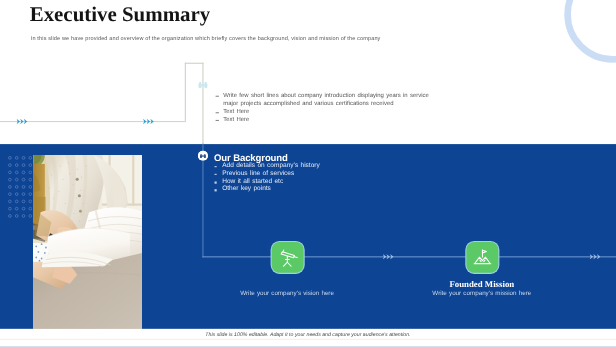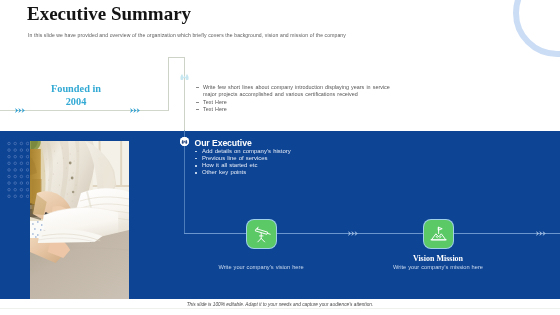--- a/index.html
+++ b/index.html
@@ -104,24 +104,20 @@
   <div class="chev" style="left:130px;top:108px">
       <svg width="10" height="5" viewBox="0 0 10 5">
         <g fill="#2e9fd0">
           <path d="M0 0 L3.2 2.5 L0 5 L1.1 2.5 Z"></path>
           <path d="M3.3 0 L6.5 2.5 L3.3 5 L4.4 2.5 Z"></path>
           <path d="M6.6 0 L9.8 2.5 L6.6 5 L7.7 2.5 Z"></path>
         </g>
       </svg>
     </div>
 
-  <div class="founded">
-    <div>Founded in</div>
-    <div>2004</div>
-  </div>
 
   <div class="cn-v1"></div>
   <div class="cn-h1"></div>
   <div class="cn-v2"></div>
   <div class="cn-h2"></div>
 
   <div class="ci-icon">
     <svg width="9" height="6.5" viewBox="0 0 20 14">
       <g fill="#c7e7f1">
         <rect x="1" y="4" width="6.4" height="9" rx="2.2"></rect>
@@ -145,21 +141,21 @@
       <g fill="#2f4f86">
         <rect x="5.2" y="11.6" width="5.4" height="7.6" rx="1.9"></rect>
         <rect x="15.4" y="11.6" width="5.4" height="7.6" rx="1.9"></rect>
         <rect x="6.4" y="8.6" width="3.2" height="3.6" rx="1"></rect>
         <rect x="16.4" y="8.6" width="3.2" height="3.6" rx="1"></rect>
         <rect x="10.4" y="13.6" width="5.2" height="2"></rect>
         <rect x="11.6" y="10.6" width="2.8" height="3.6" rx="1"></rect>
       </g>
     </svg>
   </div>
-  <div class="bg-title">Our Executive</div>
+  <div class="bg-title">Our Background</div>
   <ul class="blist bg-list">
       <li>Add details on company’s  history</li>
       <li>Previous  line of services</li>
       <li>How it all started etc</li>
       <li>Other key points</li>
     </ul>
 
   <div class="photo">
     <svg viewBox="0 0 101 158" preserveAspectRatio="none" width="99" height="158">
       <defs>
@@ -379,19 +375,19 @@
       <g stroke="#ffffff" stroke-width="0.95" fill="none" stroke-linecap="round" stroke-linejoin="round">
         <path d="M14.6 7.2 L14.6 13.6"></path>
         <path d="M14.6 7.4 L18.2 8.7 L14.6 10.1 Z"></path>
         <path d="M7.6 19.6 L11.9 13.8 L14.6 17.0 L17.3 13.8 L21.6 19.6 Z"></path>
         <path d="M7.0 19.8 L22.2 19.8"></path>
         <path d="M12.2 16.4 L13.4 17.9"></path>
         <path d="M17.0 16.4 L15.8 17.9"></path>
       </g>
     </svg>
   </div>
-  <div class="cap-t" style="left:338px;top:254px">Vision Mission</div>
+  <div class="cap-t" style="left:338px;top:254px">Founded Mission</div>
   <div class="cap-s" style="left:338px;top:264px">Write your company’s mission here</div>
 
   <div class="footerbar"></div>
   <div class="footertext">This slide is 100% editable. Adapt it to your needs and capture your audience's attention.</div>
   <div class="footerrule"></div>
 </div>
 
 </body></html>

